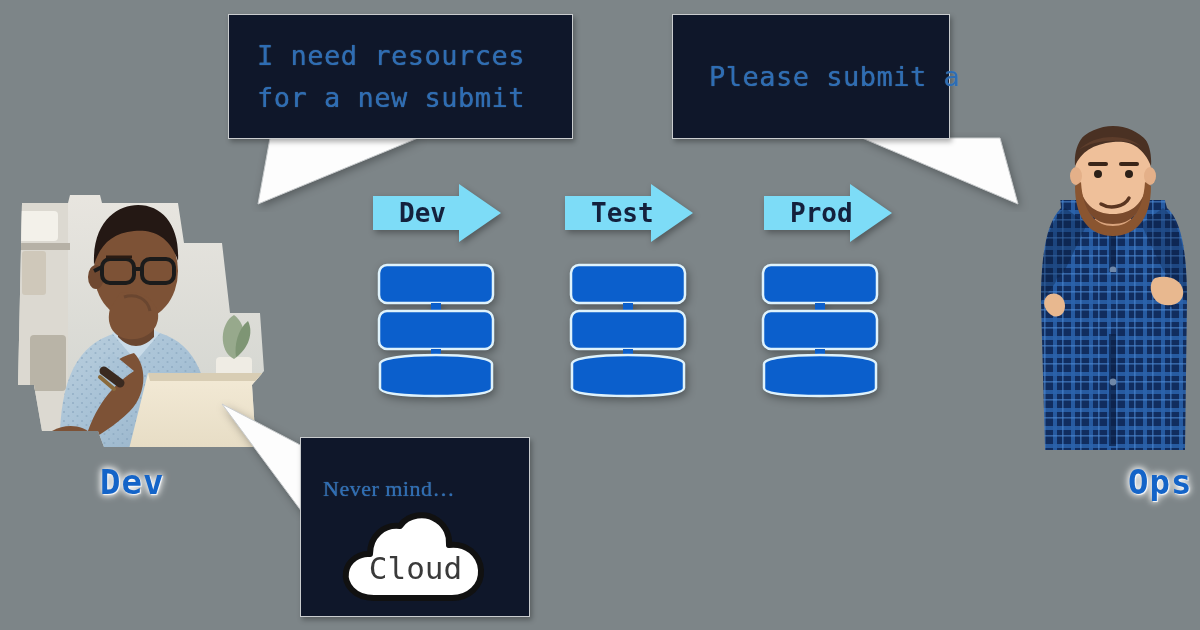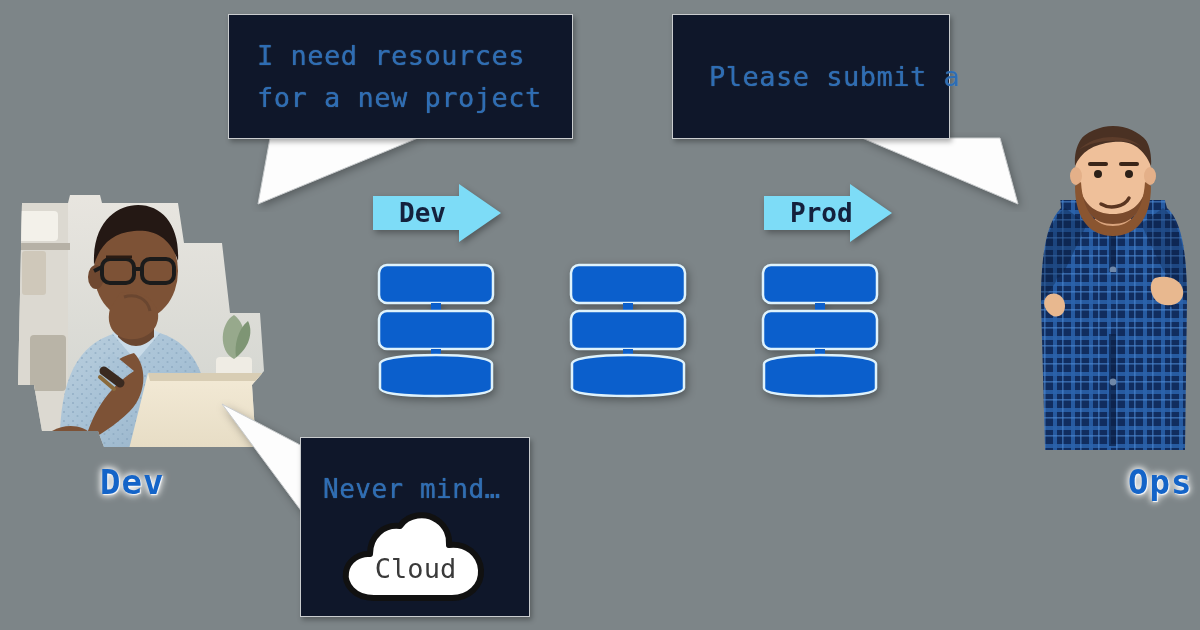--- a/index.html
+++ b/index.html
@@ -28,21 +28,21 @@
     letter-spacing:.5px;
     white-space:pre;
     text-shadow:0 0 1px rgba(110,170,220,.65);
   }
 
   #bubble1{left:228px;top:14px;width:345px;height:125px;padding-left:28px;}
   #bubble2{left:672px;top:14px;width:278px;height:125px;padding-left:36px;}
 
   #bubble3{left:300px;top:437px;width:230px;height:180px;padding-left:22px;
            justify-content:flex-start;padding-top:36px;}
-  #bubble3 .line{font-size:26px;line-height:30px;}
+  #bubble3 .line{font-size:22px;line-height:30px;font-family:Liberation Serif, serif;}
 
   .tail{position:absolute;}
 
   
   .arrow{
     position:absolute;
     height:58px;
     filter:drop-shadow(2px 3px 3px rgba(0,0,0,.33));
   }
   .arrow svg{display:block;overflow:visible;}
@@ -86,21 +86,21 @@
 
   
   #cloud{position:absolute;left:338px;top:510px;width:155px;height:100px;}
   #cloud svg{display:block;}
   #cloud-text{
     position:absolute;left:0;top:0;width:155px;height:100px;
     display:flex;align-items:center;justify-content:center;
     padding-top:16px;box-sizing:border-box;
     color:#3a3a3a;
     font-family:"DejaVu Sans Mono", monospace;
-    font-size:27px;letter-spacing:0px;
+    font-size:31px;letter-spacing:0px;
   }
 </style>
 </head>
 <body>
 
 <div id="stage">
 
   <div class="person" id="dev-person">
     <svg width="262" height="270" viewBox="0 0 262 270">
       <defs>
@@ -245,40 +245,46 @@
 
   <div class="tail" style="left:250px;top:132px;width:180px;height:80px;">
     <svg width="180" height="80" viewBox="0 0 180 80">
       <path d="M20 6 L168 6 L8 72 Z" fill="#fdfdfd" stroke="#c9ccce" stroke-width="1" style="filter:drop-shadow(2px 3px 4px rgba(0,0,0,.30))"></path>
       <path d="M20 2 L168 2 L20 2 Z" fill="#fdfdfd"></path>
     </svg>
   </div>
 
   <div class="bubble" id="bubble1">
     <div class="line">I need resources</div>
-    <div class="line">for a new project</div>
+    <div class="line">for a new submit</div>
   </div>
 
   <div class="tail" style="left:860px;top:132px;width:170px;height:80px;">
     <svg width="170" height="80" viewBox="0 0 170 80">
       <path d="M2 6 L140 6 L158 72 Z" fill="#fdfdfd" stroke="#c9ccce" stroke-width="1" style="filter:drop-shadow(2px 3px 4px rgba(0,0,0,.30))"></path>
     </svg>
   </div>
 
   <div class="bubble" id="bubble2">
     <div class="line">Please submit a</div>
   </div>
 
   <div class="arrow" id="arrow-dev">
     <svg width="128" height="58" viewBox="0 0 128 58">
       <path d="M0 12 H86 V0 L128 29 L86 58 V46 H0 Z" fill="#7ddcf7"></path>
     </svg>
     <div class="alabel">Dev</div>
   </div>
 
+  <div class="arrow" id="arrow-test">
+    <svg width="128" height="58" viewBox="0 0 128 58">
+      <path d="M0 12 H86 V0 L128 29 L86 58 V46 H0 Z" fill="#7ddcf7"></path>
+    </svg>
+    <div class="alabel">Test</div>
+  </div>
 
   <div class="arrow" id="arrow-prod">
     <svg width="128" height="58" viewBox="0 0 128 58">
       <path d="M0 12 H86 V0 L128 29 L86 58 V46 H0 Z" fill="#7ddcf7"></path>
     </svg>
     <div class="alabel">Prod</div>
   </div>
 
   <div class="stack" id="stack-dev">
     <svg width="120" height="135" viewBox="0 0 120 135">

